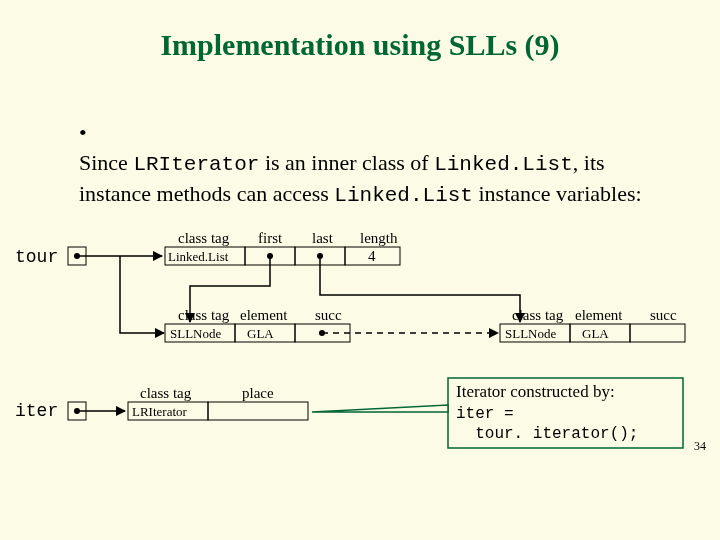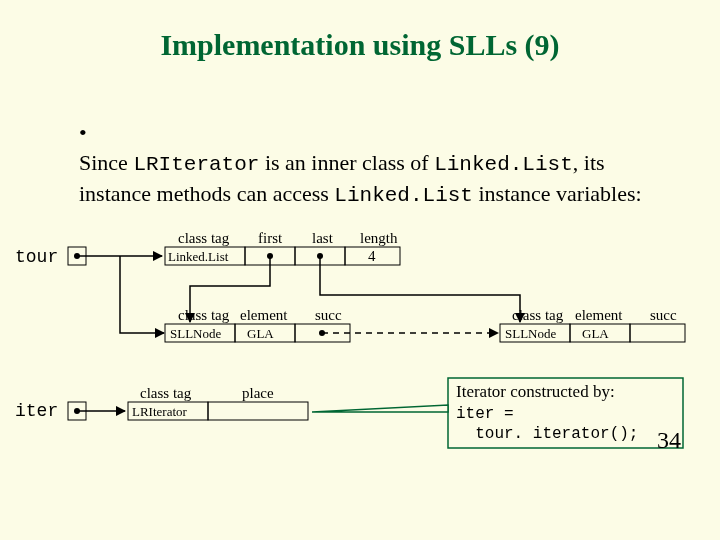--- a/index.html
+++ b/index.html
@@ -52,22 +52,22 @@
   }
   
   .diagram {
     position: absolute;
     left: 0;
     top: 0;
   }
   .page-num {
     position: absolute;
     bottom: 14px;
-    right: 39px;
-    font-size: 24px;
+    right: 14px;
+    font-size: 12px;
     font-family: Liberation Serif, serif;
   }
 </style>
 </head>
 <body>
 
 <div class="slide">
   <div class="title">Implementation using SLLs (9)</div>
 
   <div class="bullet-row">

